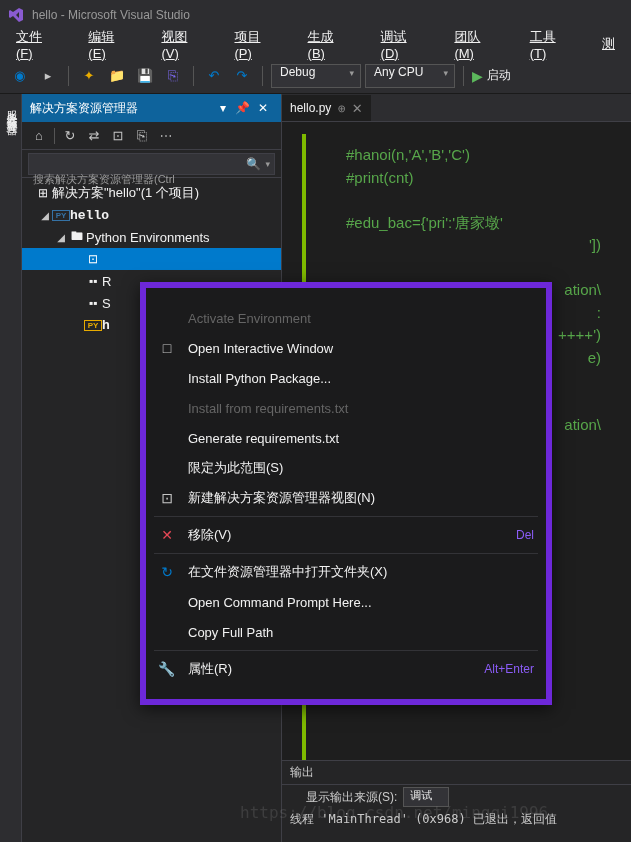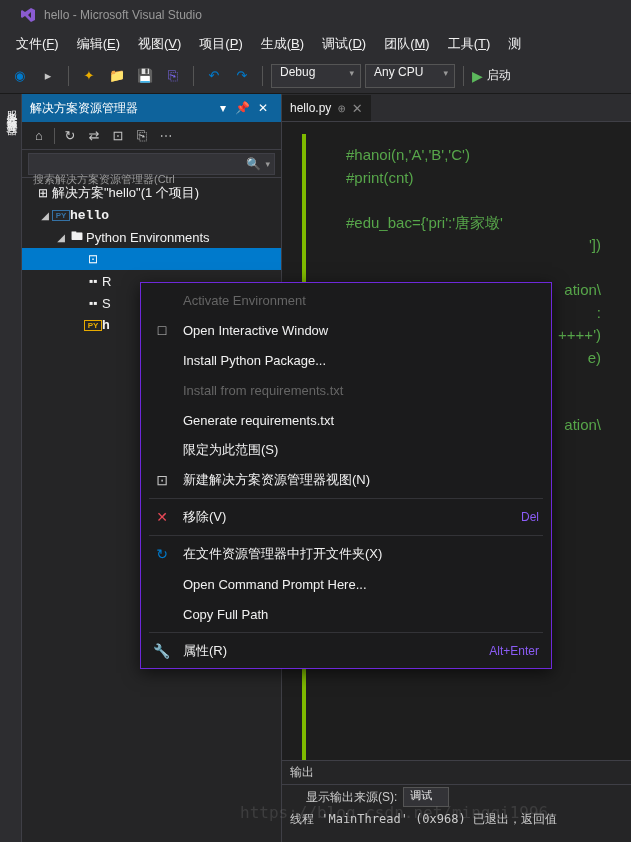--- a/index.html
+++ b/index.html
@@ -1,22 +1,22 @@
 <!DOCTYPE html>
 <html><head>
 <meta charset="utf-8">
 <style>
 * { margin: 0; padding: 0; box-sizing: border-box; font-family: "Segoe UI", "Microsoft YaHei", sans-serif; }
 body { background: #2d2d30; color: #f1f1f1; width: 631px; height: 842px; overflow: hidden; font-size: 13px; }
 
-.titlebar { height: 30px; background: #2d2d30; display: flex; align-items: center; padding: 0 20px; gap: 8px; }
+.titlebar { height: 30px; background: #2d2d30; display: flex; align-items: center; padding: 0 8px; gap: 8px; }
 .vs-logo { width: 16px; height: 16px; }
 .title-text { color: #999; font-size: 12px; }
 
-.menubar { height: 28px; background: #2d2d30; display: flex; align-items: center; padding: 0 8px; gap: 2px; }
+.menubar { height: 28px; background: #2d2d30; display: flex; align-items: center; padding: 0 8px; gap: 14px; text-decoration: underline; }
 .menu-item { padding: 3px 8px; color: #f1f1f1; font-size: 13px; cursor: pointer; }
 .underline-letter { text-decoration: underline; }
 
 .toolbar { height: 36px; background: #2d2d30; display: flex; align-items: center; padding: 0 8px; gap: 4px; border-bottom: 1px solid #1a1a1a; }
 .tb-btn { width: 24px; height: 24px; display: flex; align-items: center; justify-content: center; cursor: pointer; color: #c5c5c5; }
 .tb-sep { width: 1px; height: 20px; background: #555; margin: 0 4px; }
 .tb-combo { height: 24px; background: #333337; border: 1px solid #555; color: #f1f1f1; padding: 0 20px 0 8px; font-size: 12px; min-width: 90px; position: relative; }
 .tb-combo::after { content: "▾"; position: absolute; right: 6px; top: 3px; font-size: 9px; color: #999; }
 .tb-play { color: #5cb85c; font-size: 14px; }
 .tb-start-text { color: #f1f1f1; font-size: 12px; }
@@ -62,21 +62,21 @@
 .c-ident { color: #57A64A; }
 .bulb { position: absolute; left: -30px; bottom: 28px; color: #ffd700; font-size: 14px; }
 .code-indent-guide { border-left: 1px dotted #404040; padding-left: 12px; }
 
 .output-panel { height: 82px; background: #252526; border-top: 1px solid #3f3f46; }
 .output-header { height: 24px; border-bottom: 1px solid #3f3f46; display: flex; align-items: center; padding: 0 8px; font-size: 12px; color: #ccc; }
 .output-sub { height: 24px; display: flex; align-items: center; padding: 0 8px; gap: 6px; font-size: 12px; color: #ccc; margin-left: 16px; }
 .output-combo { background: #333337; border: 1px solid #555; padding: 0 16px 0 6px; height: 20px; font-size: 11px; color: #f1f1f1; }
 .output-text { padding: 2px 8px; font-size: 12px; color: #ccc; font-family: Consolas, monospace; }
 
-.context-menu { position: absolute; left: 140px; top: 282px; width: 412px; background: #1b1b1c; border: 1px solid #6d28d9; box-shadow: 0 4px 16px rgba(0,0,0,0.6); z-index: 100; padding: 2px 0; }
+.context-menu { position: absolute; left: 140px; top: 282px; width: 412px; background: #1b1b1c; border: 6px solid #6d28d9; box-shadow: 0 4px 16px rgba(0,0,0,0.6); z-index: 100; padding: 15px 0; }
 .ctx-item { height: 30px; display: flex; align-items: center; padding: 0 12px; gap: 12px; cursor: pointer; color: #f1f1f1; font-size: 13px; }
 .ctx-item.disabled { color: #656565; cursor: default; }
 .ctx-icon { width: 18px; text-align: center; color: #c5c5c5; font-size: 14px; }
 .ctx-label { flex: 1; }
 .ctx-shortcut { color: #8b5cf6; font-size: 12px; }
 .ctx-sep { height: 1px; background: #333337; margin: 3px 8px; }
 .ctx-icon-red { color: #e74856; }
 .ctx-icon-blue { color: #007acc; }
 
 .watermark { position: absolute; bottom: 20px; left: 240px; color: rgba(200,200,200,0.15); font-size: 16px; font-family: monospace; z-index: 50; pointer-events: none; }

